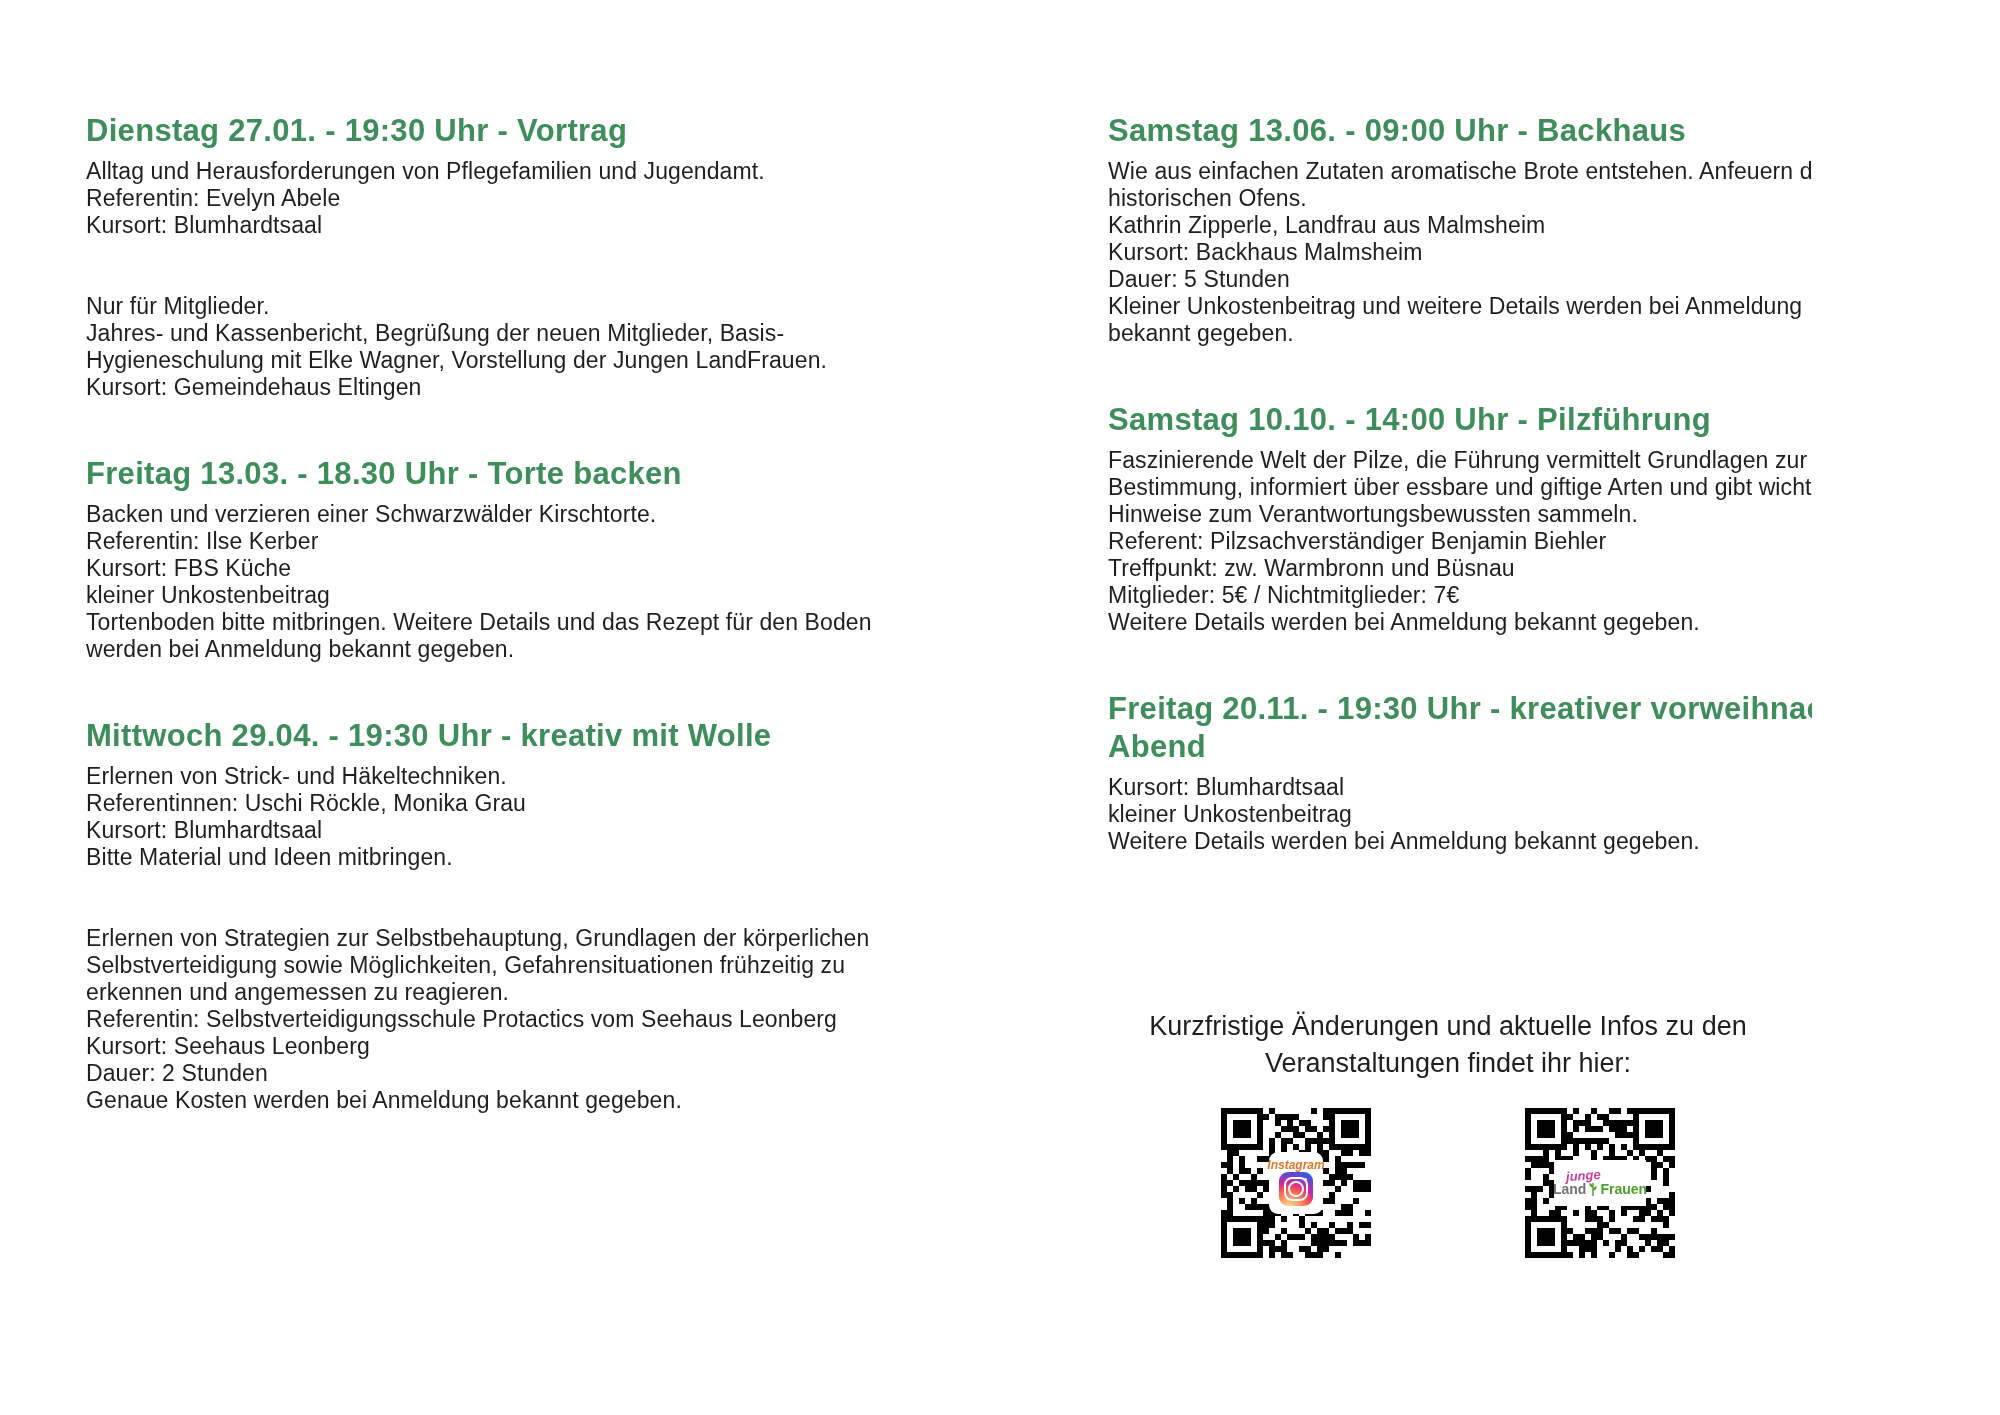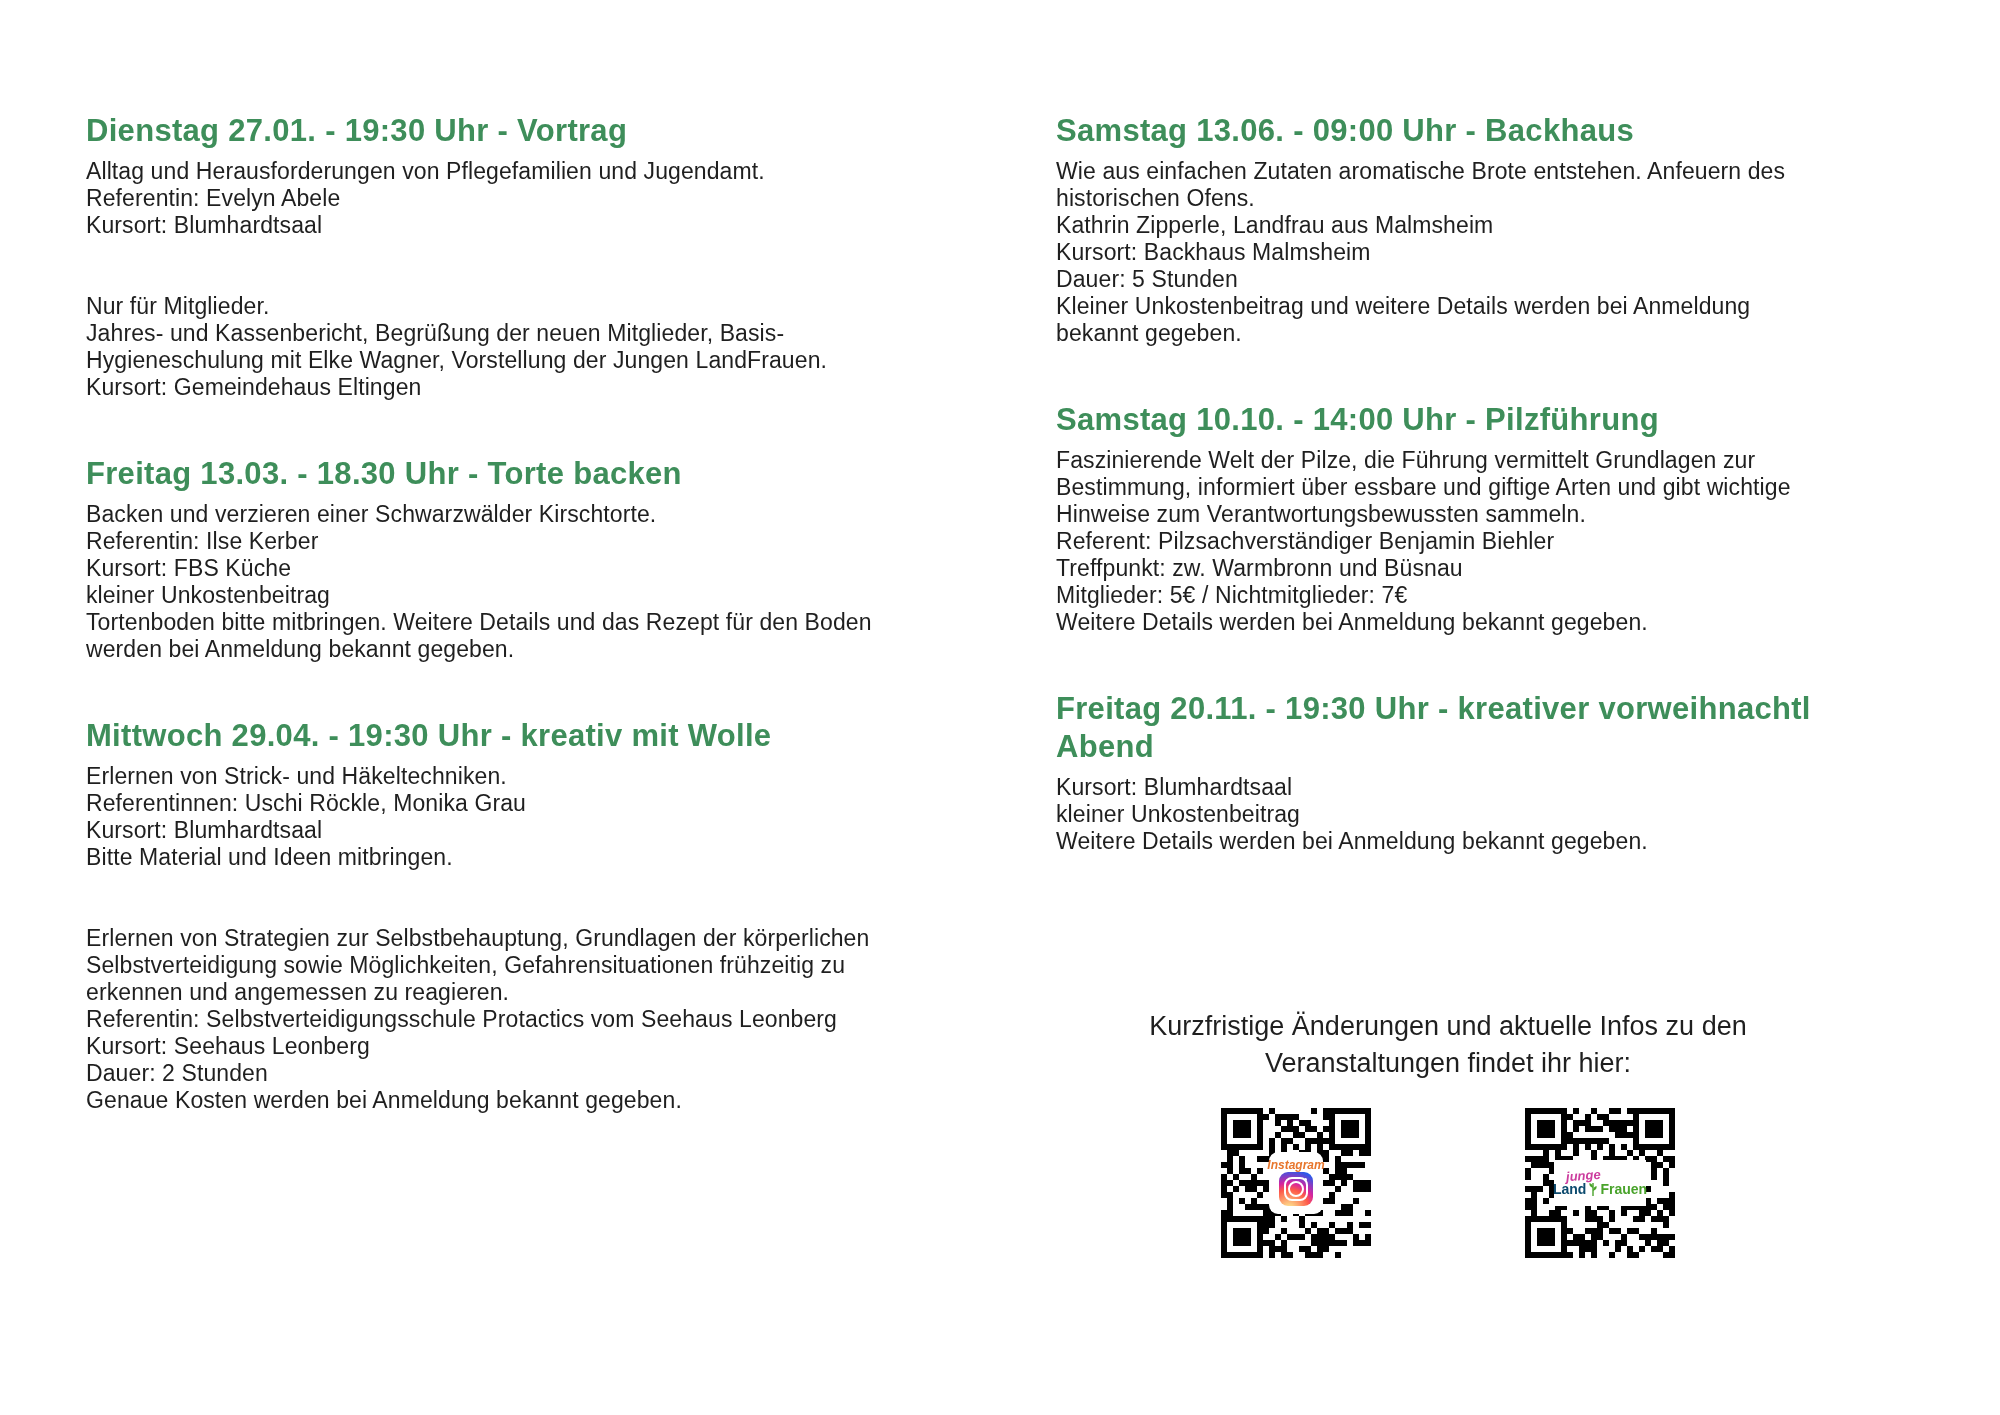--- a/index.html
+++ b/index.html
@@ -7,21 +7,21 @@
     position: relative;
     width: 1812px;
     height: 1415px;
     background: #ffffff;
     font-family: "Liberation Sans", sans-serif;
     color: #1f1f1f;
     overflow: hidden;
   }
   .col { position: absolute; top: 112px; }
   .col-left  { left: 86px;   width: 890px; }
-  .col-right { left: 1056px; width: 880px; }
+  .col-right { left: 1108px; width: 880px; }
 
   .event { margin-bottom: 54px; }
   .event-title {
     margin: 0 0 8px 0;
     font-size: 31px;
     line-height: 38px;
     font-weight: 700;
     letter-spacing: 0.3px;
     color: #3e8e5a;
     white-space: pre-line;
@@ -90,21 +90,21 @@
   }
   .lf-script {
     align-self: flex-start;
     margin-left: 10px;
     font-size: 13px; line-height: 12px;
     font-style: italic; font-weight: 700;
     color: #cc3d9e;
     transform: rotate(-4deg);
   }
   .lf-words { display: flex; align-items: center; gap: 1px; font-size: 14px; line-height: 15px; font-weight: 700; }
-  .lf-land { color: #0c4a6e; }
+  .lf-land { color: #737373; }
   .lf-frauen { color: #49a32b; }
   .lf-leaf { display: inline-flex; margin: 0 1px; }
 </style>
 </head>
 <body>
 
 <div class="page">
 
   <div class="col col-left" id="col-left">
   <section class="event">

